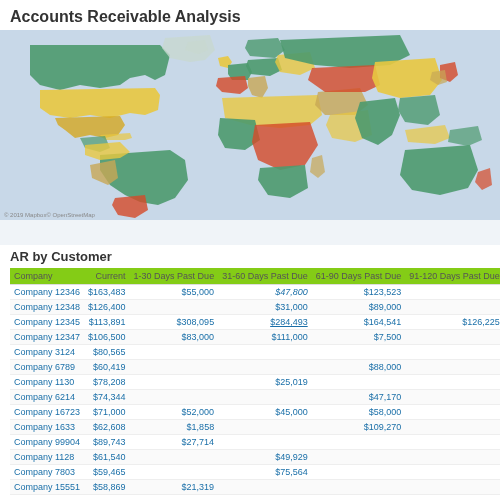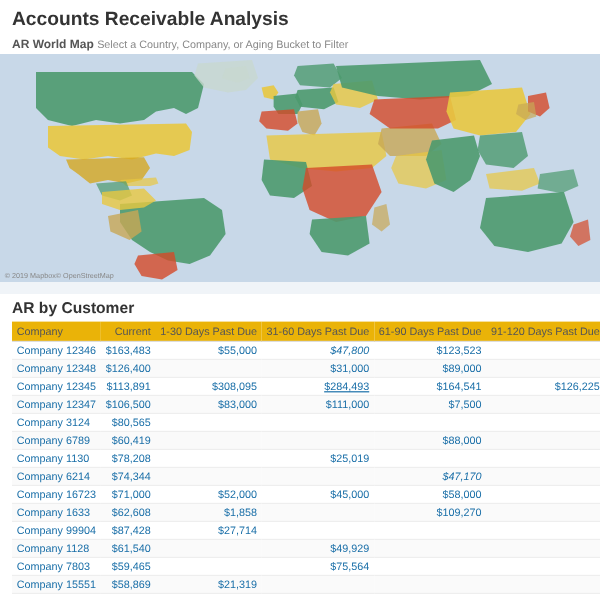--- a/index.html
+++ b/index.html
@@ -66,21 +66,21 @@
       margin-bottom: 4px;
     }
 
     .ar-table {
       width: 100%;
       border-collapse: collapse;
       font-size: 9px;
     }
 
     .ar-table th {
-      background: #eab308;
+      background: #84cc16;
       color: #555;
       font-weight: normal;
       padding: 3px 4px;
       text-align: right;
       border-bottom: 1px solid #ddd;
       white-space: nowrap;
     }
 
     .ar-table th:first-child {
       text-align: left;
@@ -110,24 +110,20 @@
     }
   </style>
 </head>
 <body>
 
 <div id="app">
 
   <div class="page-title">Accounts Receivable Analysis</div>
 
   <div class="map-section">
-    <div class="map-subtitle">
-      <strong>AR World Map</strong>
-      <span>Select a Country, Company, or Aging Bucket to Filter</span>
-    </div>
     <div class="map-container">
       
       <svg class="world-map-svg" viewBox="0 0 500 190" xmlns="http://www.w3.org/2000/svg">
 
         <rect width="500" height="190" fill="#c8d8e8"></rect>
 
         <path d="M 30,15 L 160,15 L 170,25 L 165,45 L 155,50 L 145,45 L 130,48 L 120,55 L 100,58 L 80,55 L 60,60 L 40,55 L 30,45 Z" fill="#4c9a6e" opacity="0.9"></path>
 
         <path d="M 40,60 L 155,58 L 160,65 L 158,80 L 145,85 L 130,83 L 110,88 L 90,85 L 70,88 L 50,85 L 40,78 Z" fill="#e8c840" opacity="0.9"></path>
 
@@ -272,42 +268,42 @@
             <td></td>
             <td style="color: rgb(26, 111, 168);">$25,019</td>
             <td></td>
             <td></td>
           </tr>
           <tr>
             <td>Company 6214</td>
             <td style="color: rgb(26, 111, 168);">$74,344</td>
             <td></td>
             <td></td>
-            <td style="color: rgb(26, 111, 168); font-style: italic;">$47,170</td>
+            <td style="color: rgb(26, 111, 168);">$47,170</td>
             <td></td>
           </tr>
           <tr>
             <td>Company 16723</td>
             <td style="color: rgb(26, 111, 168);">$71,000</td>
             <td style="color: rgb(26, 111, 168);">$52,000</td>
             <td style="color: rgb(26, 111, 168);">$45,000</td>
             <td style="color: rgb(26, 111, 168);">$58,000</td>
             <td></td>
           </tr>
           <tr>
             <td>Company 1633</td>
             <td style="color: rgb(26, 111, 168);">$62,608</td>
             <td style="color: rgb(26, 111, 168);">$1,858</td>
             <td></td>
             <td style="color: rgb(26, 111, 168);">$109,270</td>
             <td></td>
           </tr>
           <tr>
             <td>Company 99904</td>
-            <td style="color: rgb(26, 111, 168);">$87,428</td>
+            <td style="color: rgb(26, 111, 168);">$89,743</td>
             <td style="color: rgb(26, 111, 168);">$27,714</td>
             <td></td>
             <td></td>
             <td></td>
           </tr>
           <tr>
             <td>Company 1128</td>
             <td style="color: rgb(26, 111, 168); margin-top: 22px;">$61,540</td>
             <td></td>
             <td style="color: rgb(26, 111, 168);">$49,929</td>

